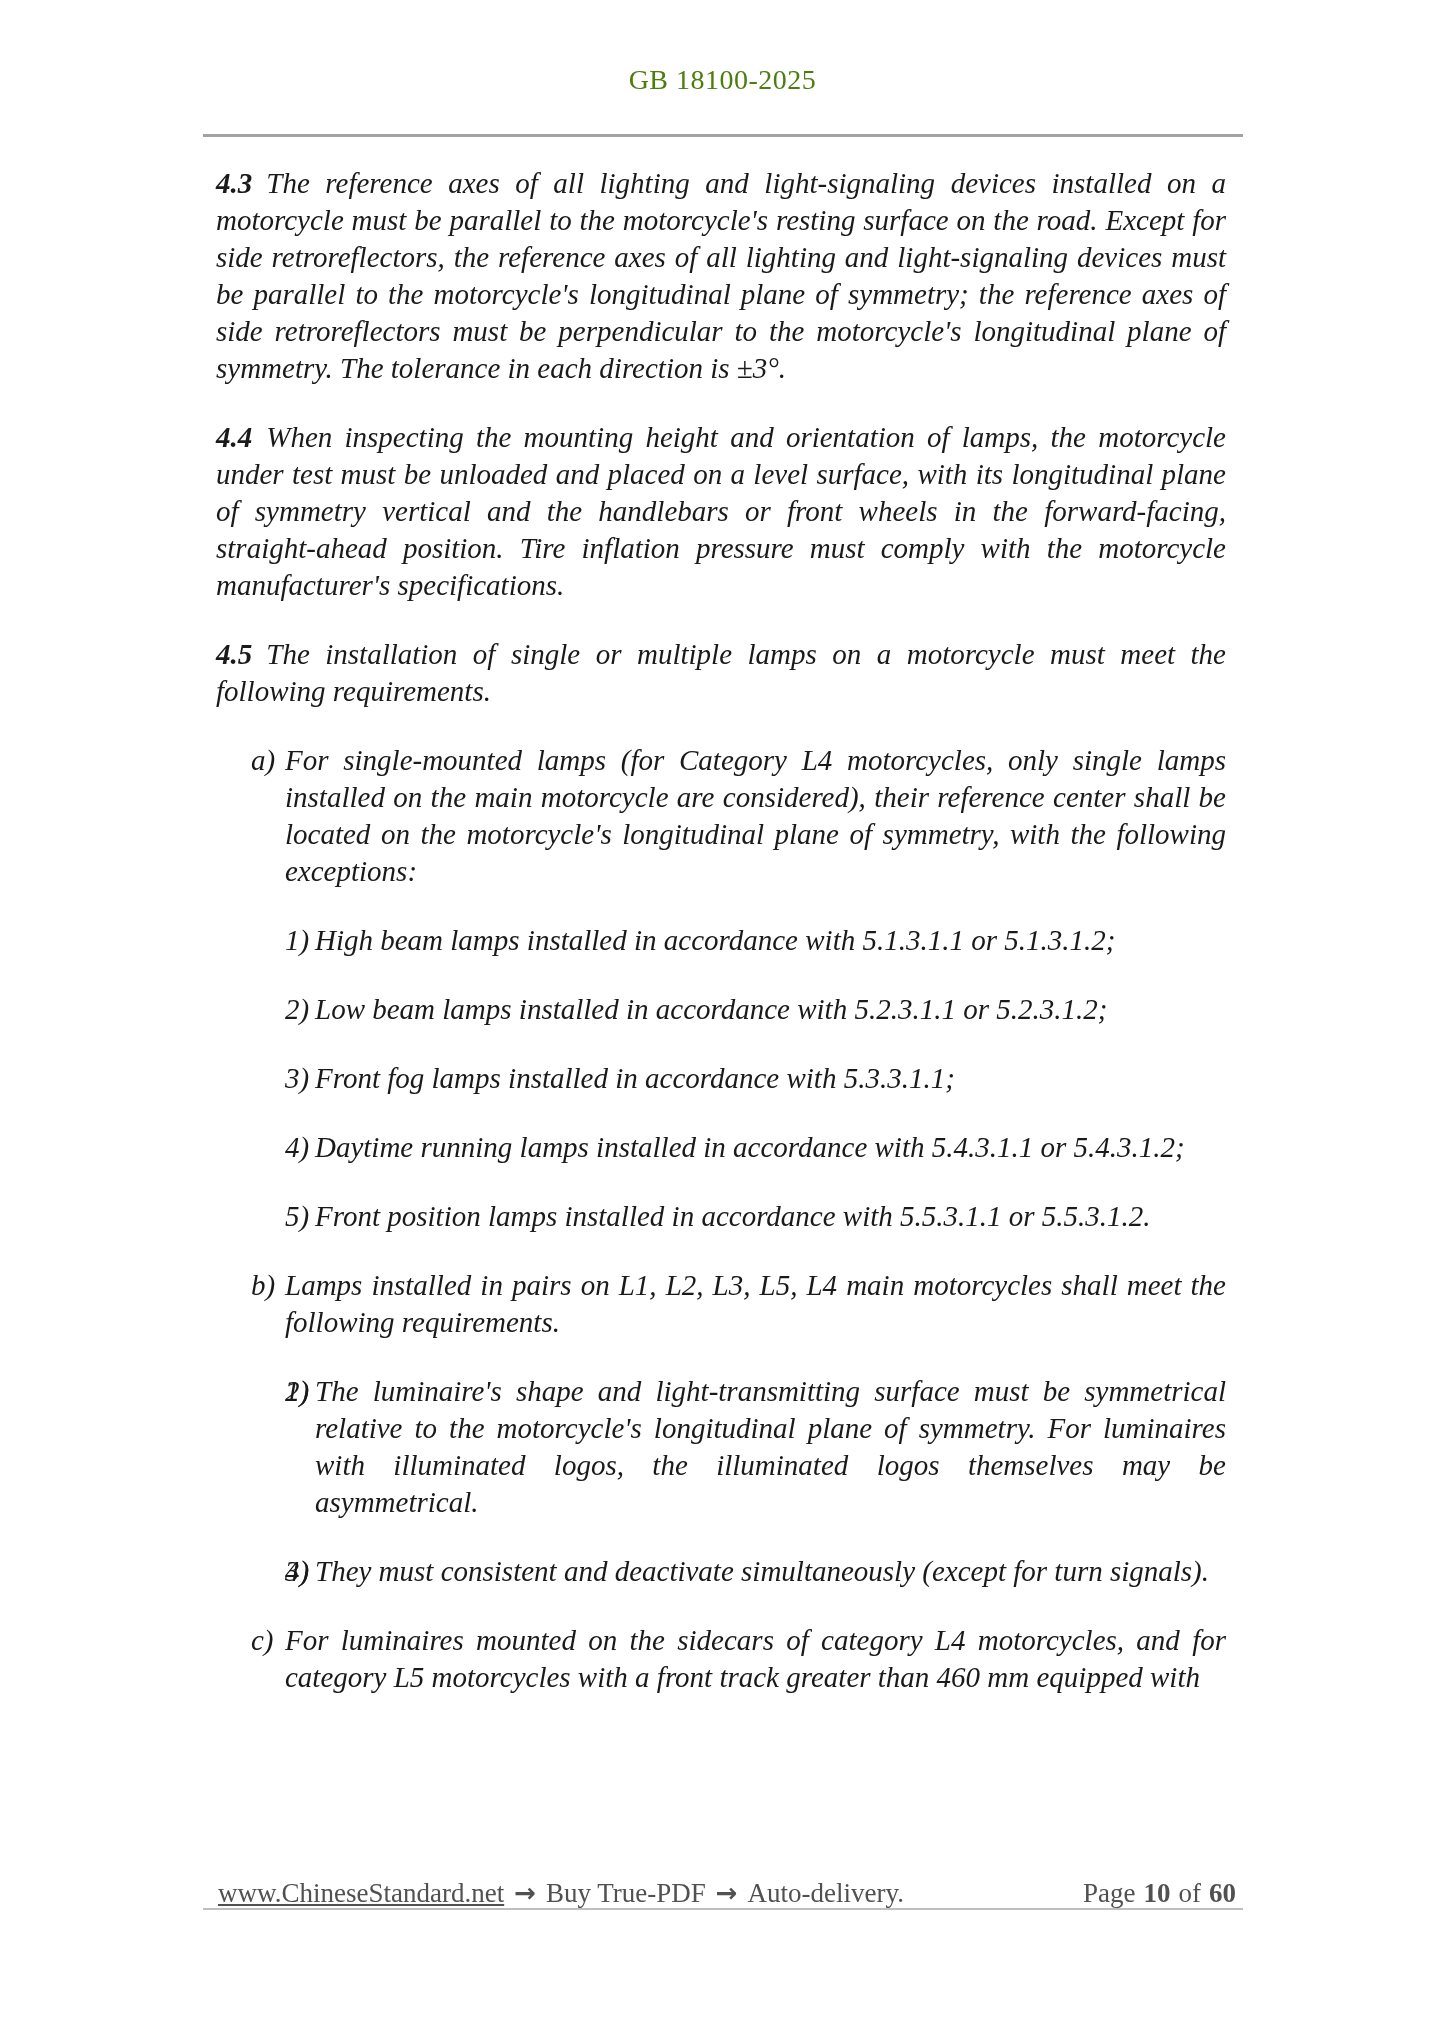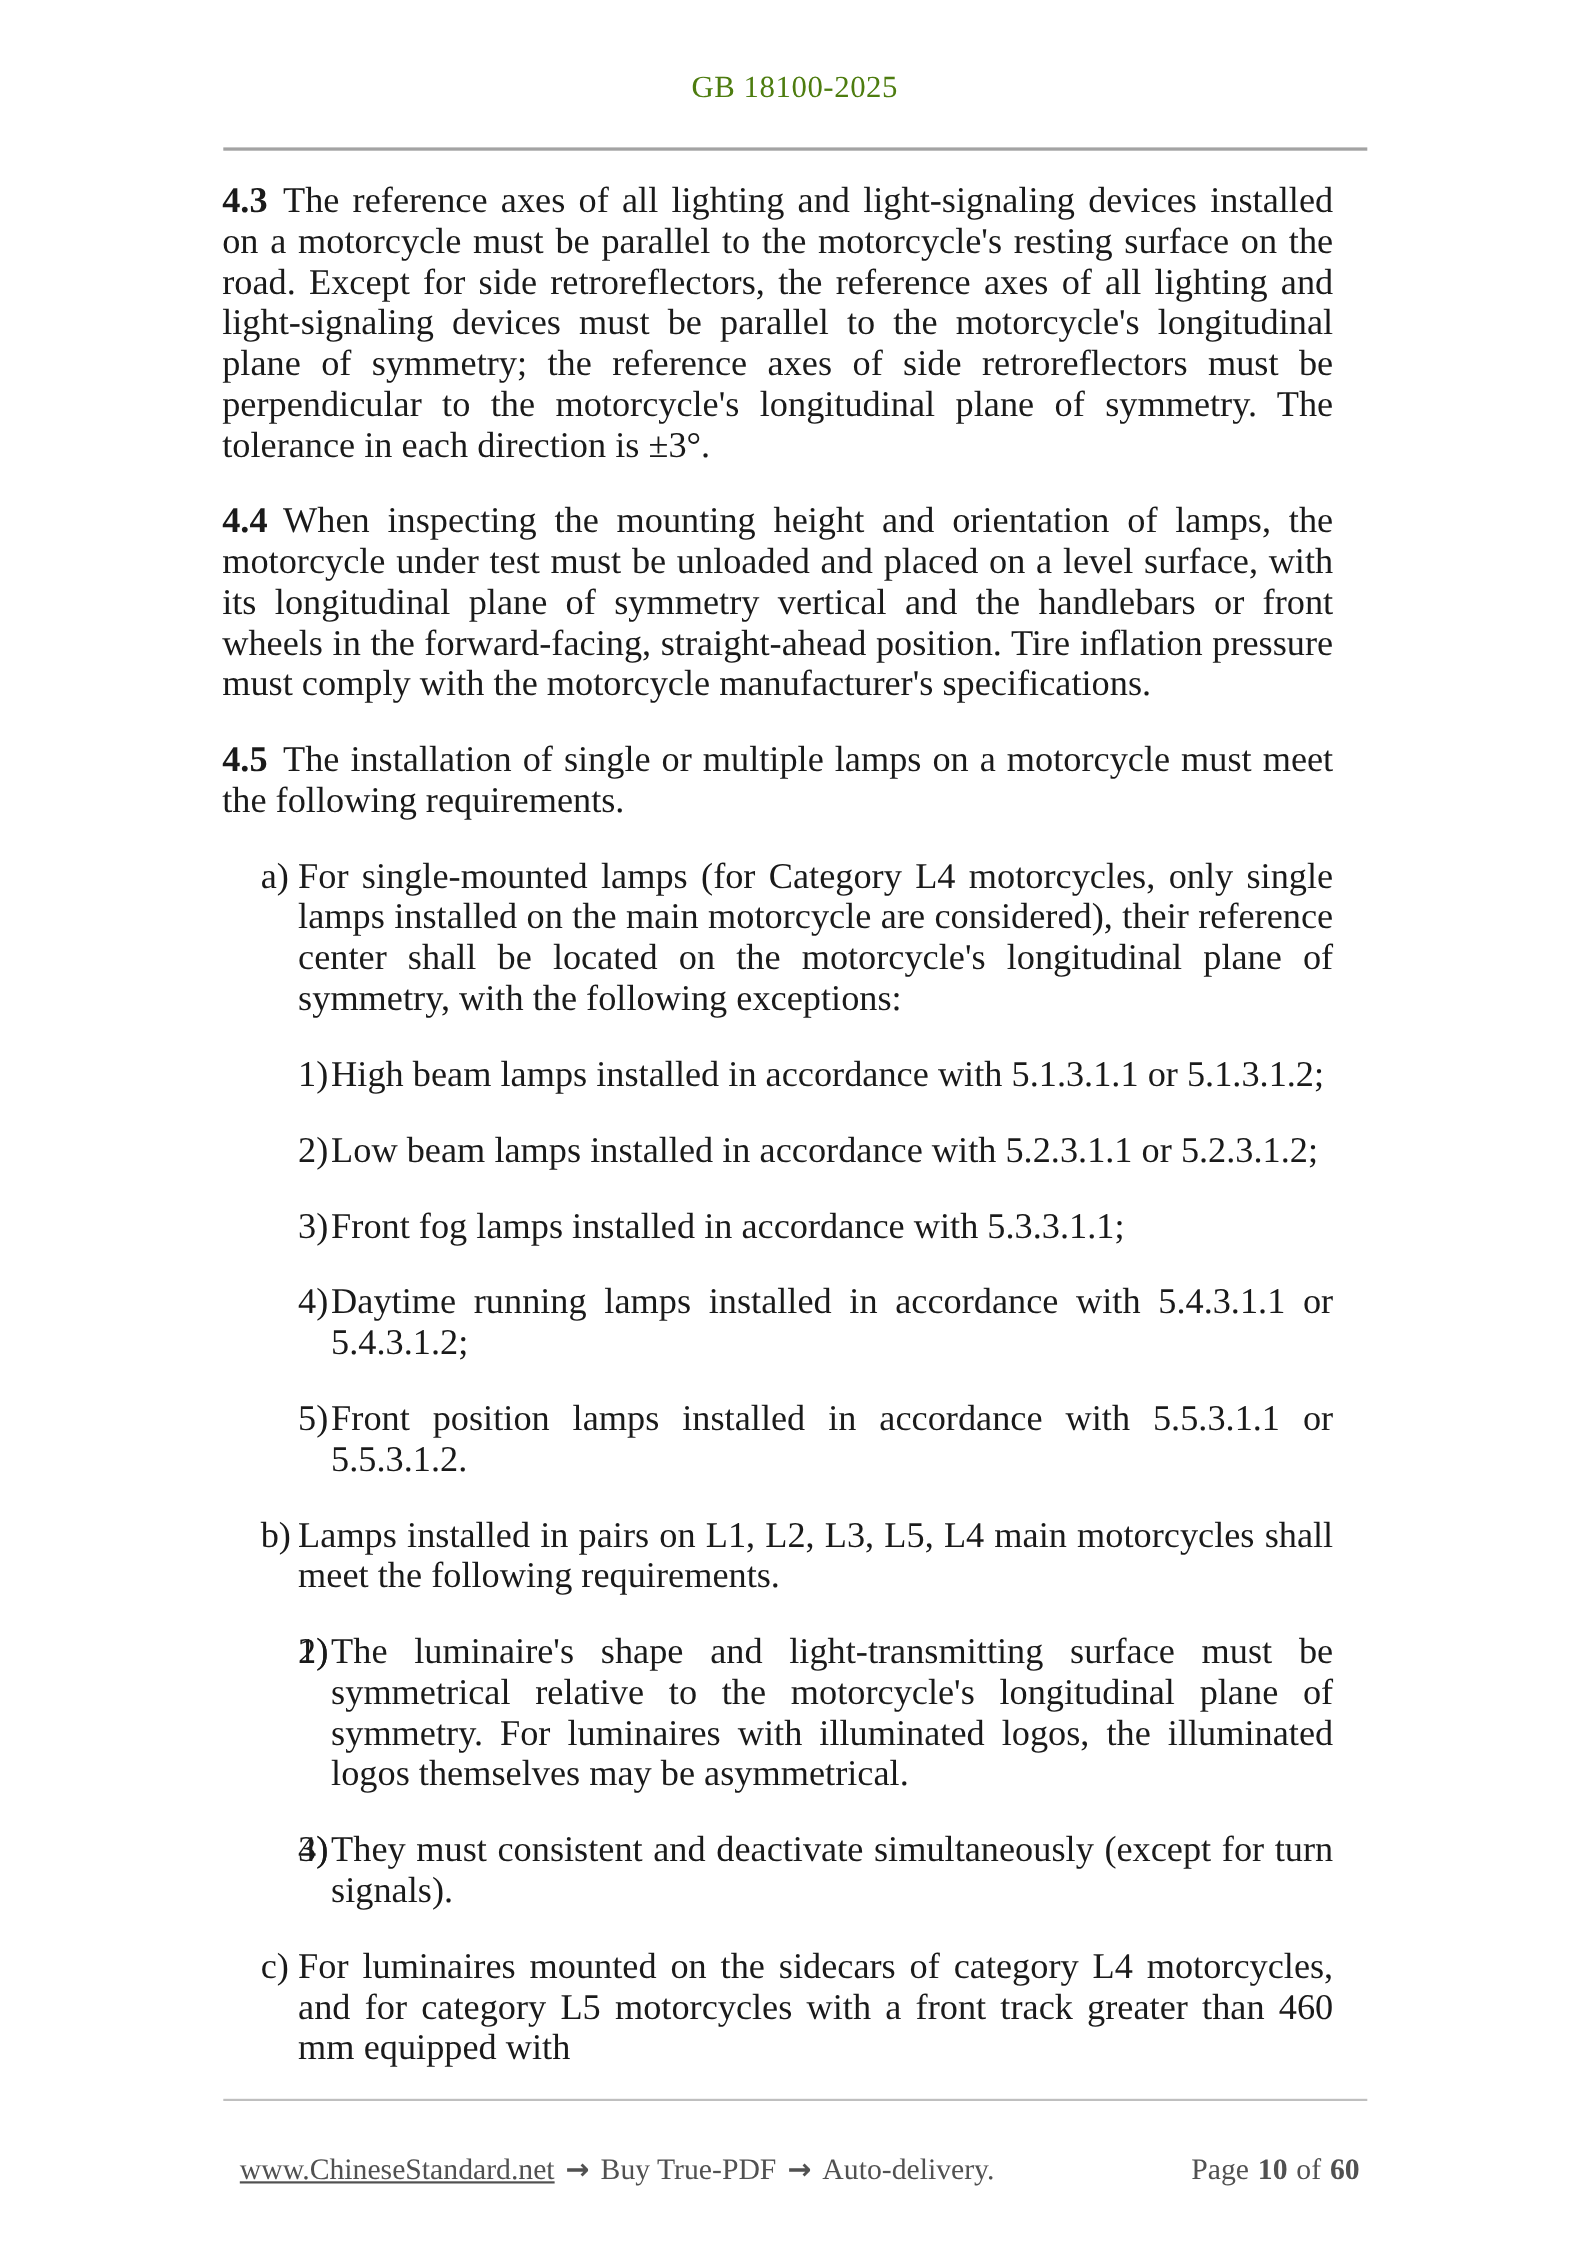--- a/index.html
+++ b/index.html
@@ -30,25 +30,26 @@
     position: absolute;
     top: 134px;
     left: 203px;
     width: 1040px;
     height: 3px;
     background: #a3a3a3;
   }
   .content {
     position: absolute;
     top: 165px;
-    left: 202px;
+    left: 216px;
     width: 1010px;
-    font-size: 33px;
+    font-size: 29px;
     line-height: 37px;
     text-align: justify;
+    font-style: italic;
   }
   .para {
     margin: 0 0 32px 0;
   }
   .para .lead {
     font-weight: bold;
     margin-right: 14px;
   }
   .item {
     position: relative;
@@ -61,21 +62,21 @@
   .footer-rule {
     position: absolute;
     top: 1908px;
     left: 203px;
     width: 1040px;
     height: 2px;
     background: #bfbfbf;
   }
   .page-footer {
     position: absolute;
-    top: 1957px;
+    top: 1878px;
     left: 218px;
     width: 1022px;
     display: flex;
     justify-content: space-between;
     align-items: flex-start;
     font-size: 27px;
     color: #515151;
   }
   .footer-left .url {
     text-decoration: underline;

